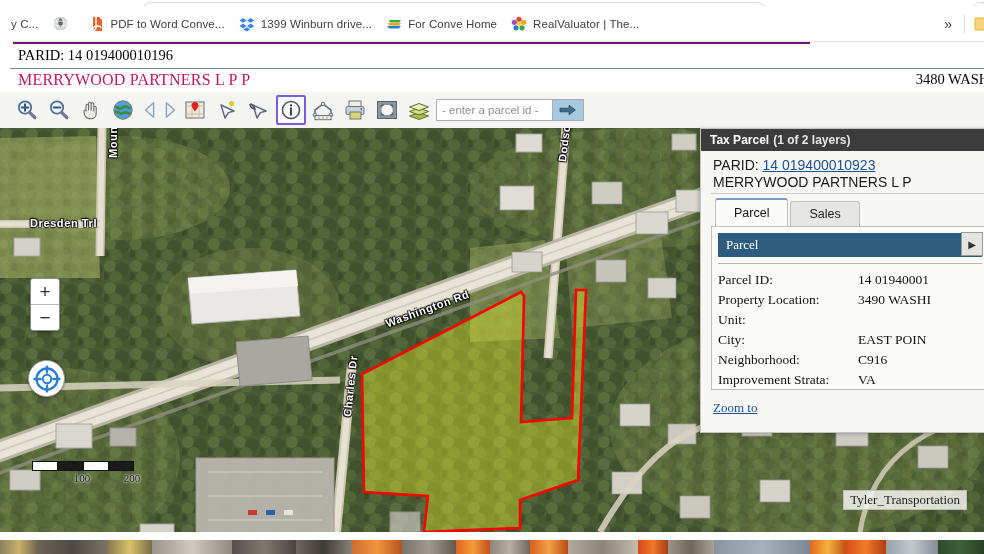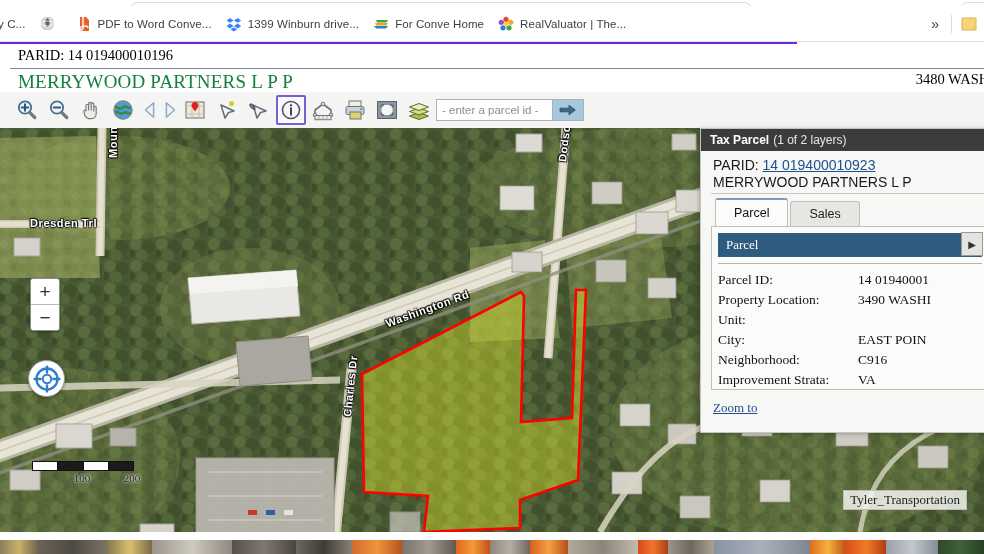--- a/index.html
+++ b/index.html
@@ -14,24 +14,24 @@
     overflow: hidden;
     font-family: "Liberation Sans", sans-serif;
     font-size: 12px;
     color: #222;
     position: relative;
   }
 
   
   #browser-chrome {
     position: absolute;
-    top: 0; left: 0;
+    top: 0; left: 13px;
     width: 797px;
     height: 44px;
-    background: #6d28d9;
+    background: #701a75;
     box-sizing: border-box;
   }
   #tabstrip-remnant {
     position: absolute;
     top: 0; left: 0;
     width: 984px;
     height: 8px;
     background: #ffffff;
     overflow: hidden;
   }
@@ -130,22 +130,22 @@
   #parid-rule {
     position: absolute;
     top: 24px; left: 0;
     width: 984px;
     height: 1px;
     background: #7b8a9b;
   }
   #parid-line2 {
     position: absolute;
     top: 27px; left: 8px;
-    font-size: 19px;
-    color: #15803d;
+    font-size: 16px;
+    color: #be185d;
     font-family: "Liberation Serif", serif;
     letter-spacing: 0.2px;
   }
   #parid-addr {
     position: absolute;
     top: 27px;
     right: 0px;
     font-size: 14.5px;
     color: #000;
     font-family: "Liberation Serif", serif;
@@ -352,21 +352,21 @@
     background: #3c3c3c;
     color: #ffffff;
     display: flex;
     align-items: center;
     padding-left: 9px;
     font-size: 12px;
     font-family: "Liberation Sans", sans-serif;
     box-sizing: border-box;
   }
   #info-panel-title { font-weight: bold; }
-  #info-panel-layers { font-weight: normal; margin-left: 4px; color: #e8e8e8; }
+  #info-panel-layers { font-weight: bold; margin-left: 4px; color: #e8e8e8; }
 
   #info-parid-row {
     padding: 6px 12px 0 12px;
     font-size: 14px;
     font-family: "Liberation Sans", sans-serif;
     color: #1a1a1a;
     white-space: nowrap;
   }
   #info-parid-link {
     color: #1d4f91;

